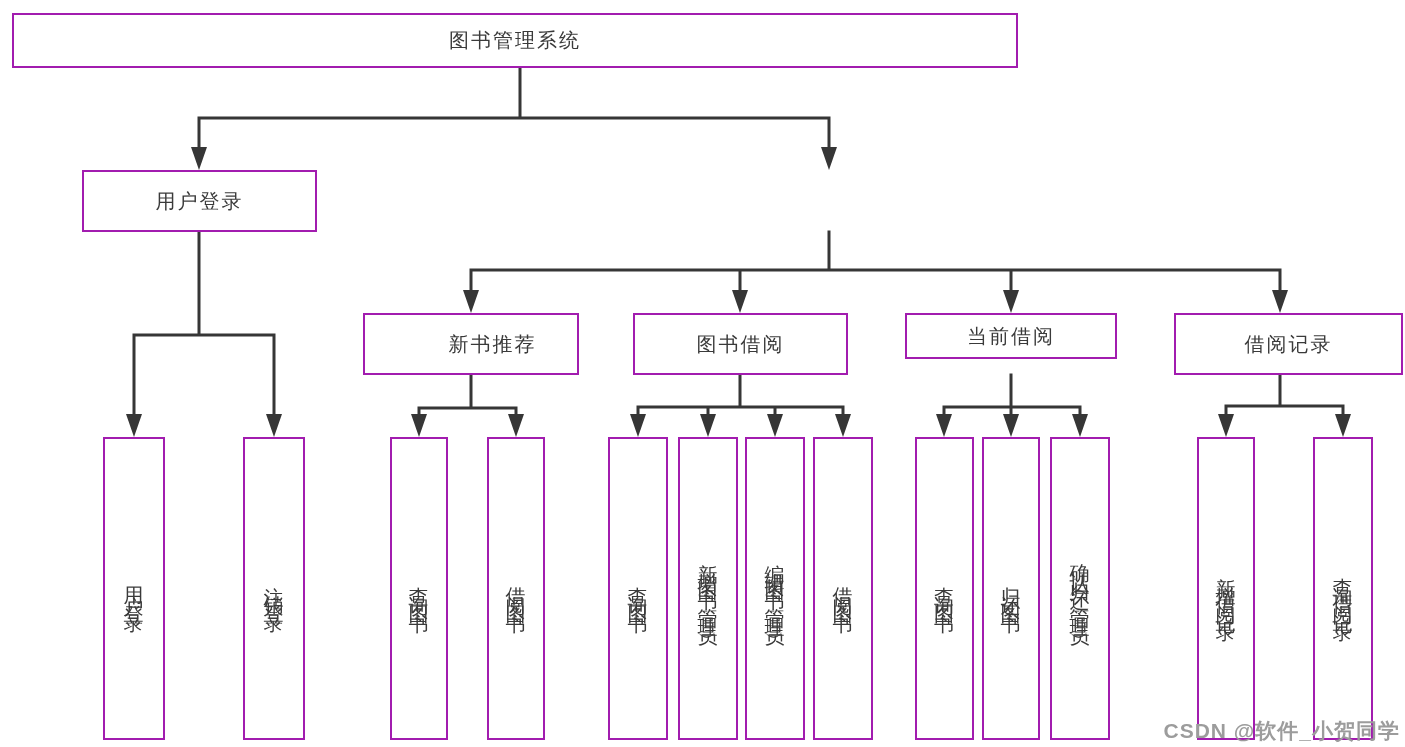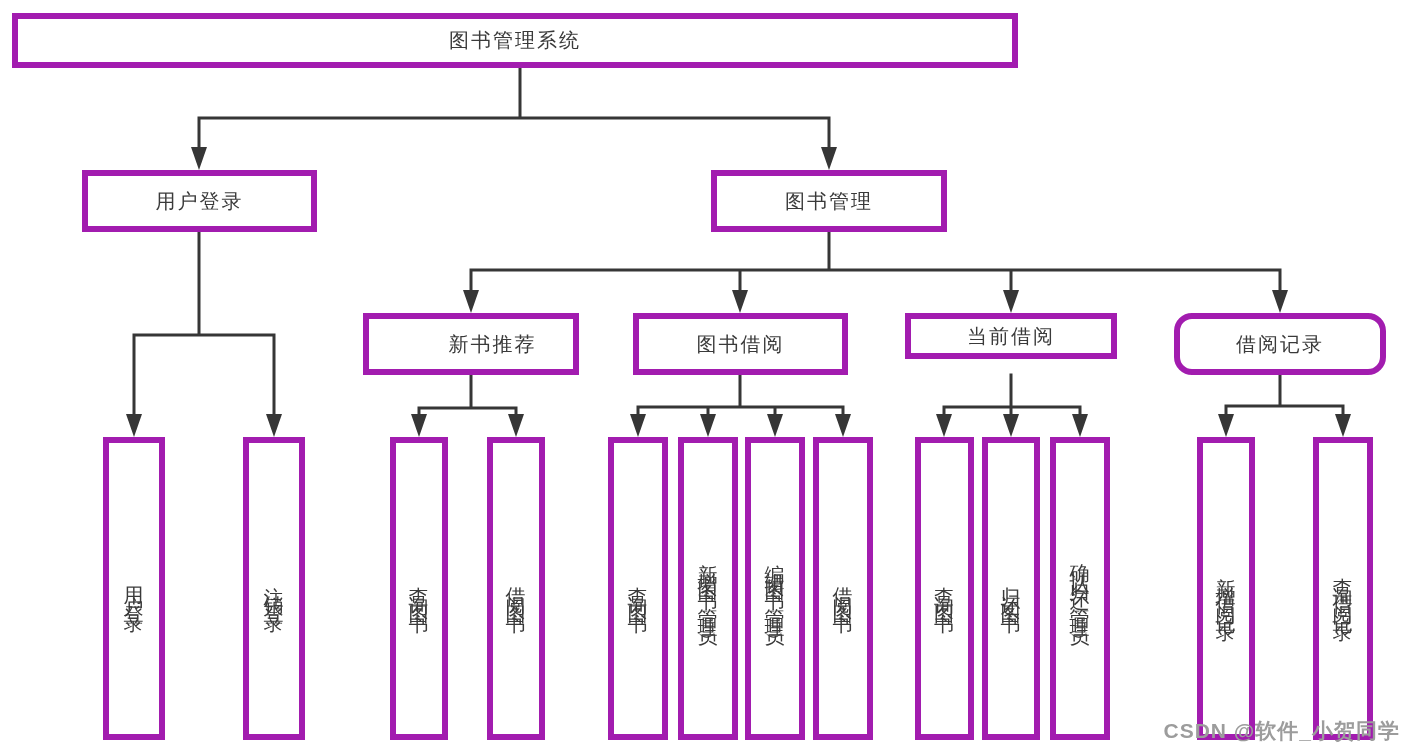--- a/index.html
+++ b/index.html
@@ -28,21 +28,21 @@
     stroke-linecap: square;
   }
   .connectors polygon {
     fill: #363636;
     stroke: none;
   }
   .node {
     position: absolute;
     box-sizing: border-box;
     background: #ffffff;
-    border: 6px solid #a21caf;
+    border: 2px solid #a21caf;
     display: flex;
     align-items: center;
     justify-content: center;
     color: #3a3a3a;
   }
   .h-node {
     font-size: 20px;
     letter-spacing: 2px;
     white-space: nowrap;
   }
@@ -122,34 +122,31 @@
     </g>
   </svg>
 
   <div class="node h-node" style="left:12px; top:13px; width:1006px; height:55px;">
     <span>图书管理系统</span>
   </div>
 
   <div class="node h-node" style="left:82px; top:170px; width:235px; height:62px;">
     <span>用户登录</span>
   </div>
-  <div class="node h-node" style="left:711px; top:170px; width:236px; height:62px;">
-    <span>图书管理</span>
-  </div>
 
   <div class="node h-node" style="left:363px; top:313px; width:216px; height:62px;padding-left:43px;">
     <span>新书推荐</span>
   </div>
   <div class="node h-node" style="left:633px; top:313px; width:215px; height:62px;">
     <span>图书借阅</span>
   </div>
   <div class="node h-node" style="left:905px; top:313px; width:212px; height:46px;">
     <span>当前借阅</span>
   </div>
-  <div class="node h-node" style="left:1174px; top:313px; width:212px; height:62px;border-radius:18px;">
+  <div class="node h-node" style="left:1174px; top:313px; width:229px; height:62px;">
     <span>借阅记录</span>
   </div>
 
   <div class="node leaf" style="left:103px; width:62px;">
     <span class="v-text">用户登录</span>
   </div>
   <div class="node leaf" style="left:243px; width:62px;">
     <span class="v-text">注销登录</span>
   </div>
 

